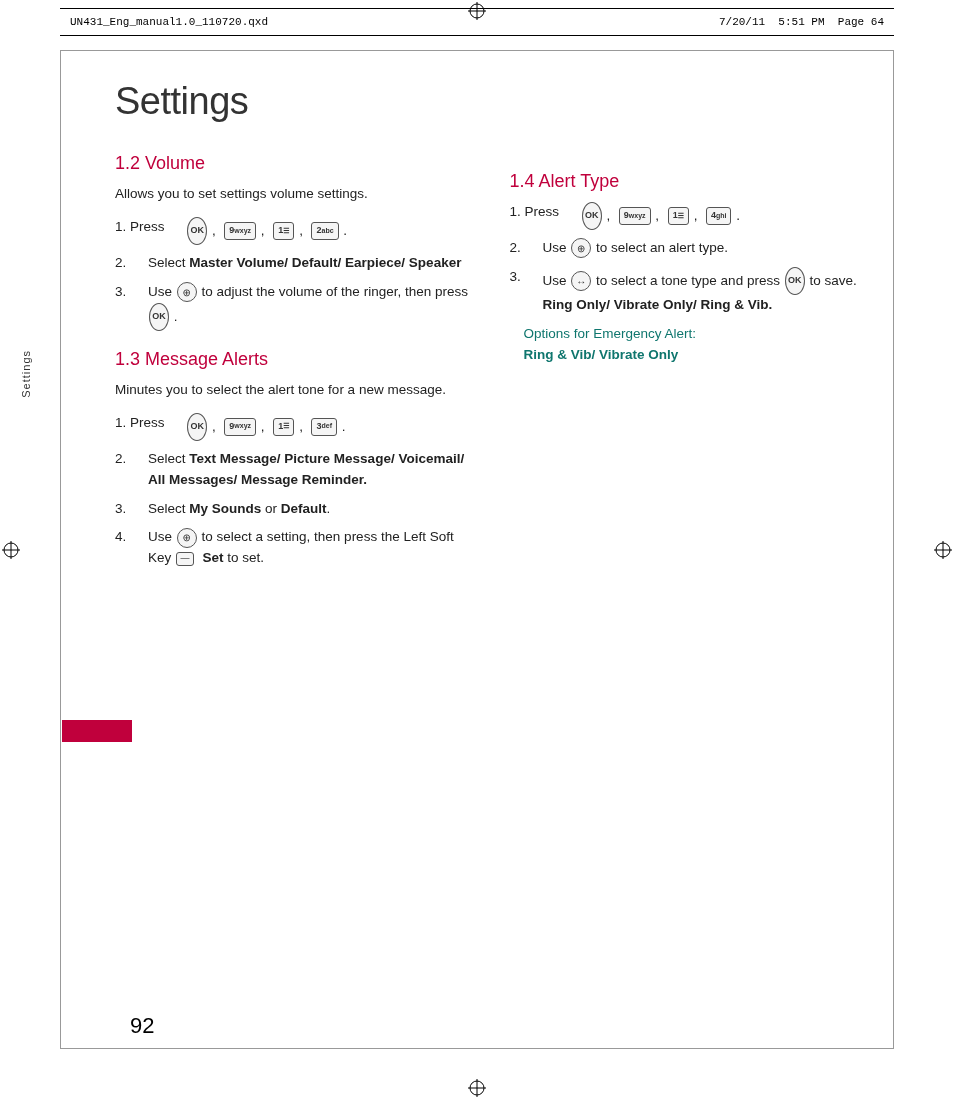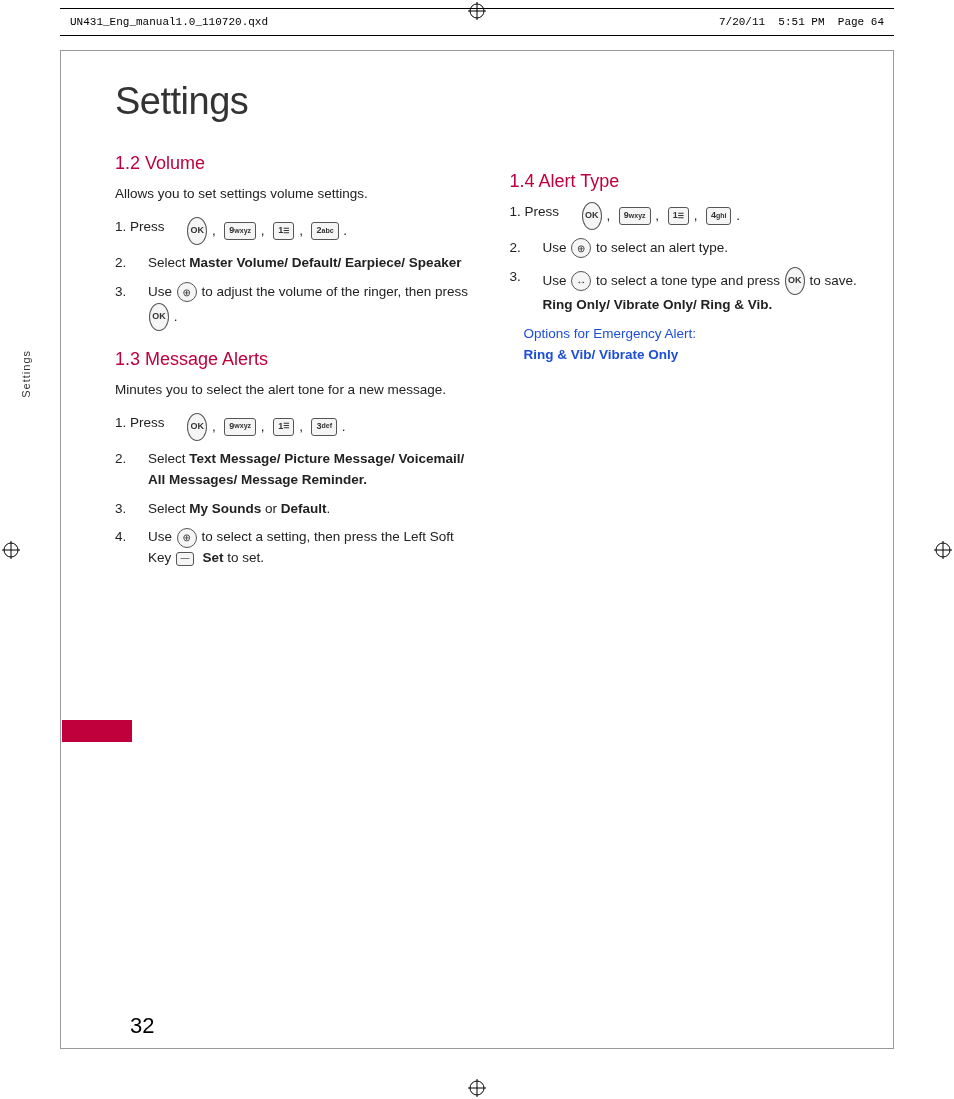--- a/index.html
+++ b/index.html
@@ -268,21 +268,21 @@
       vertical-align: middle;
       margin: 0 1px;
       background: #f5f5f5;
     }
 
     
     .step-indent {
       padding-left: 14px;
       font-size: 13.5px;
       line-height: 1.55;
-      color: #1d4ed8;
+      color: #0f766e;
       font-family: Arial, sans-serif;
       margin-bottom: 8px;
     }
 
     
     .crosshair {
       stroke: #000;
       stroke-width: 1;
       fill: none;
     }
@@ -330,21 +330,21 @@
 
   <div class="margin-left"></div>
   <div class="margin-right"></div>
   <div class="margin-top"></div>
   <div class="margin-bottom"></div>
 
   <div class="sidebar-label">Settings</div>
 
   <div class="red-bookmark"></div>
 
-  <div class="page-number">32</div>
+  <div class="page-number">92</div>
 
   <div class="content">
 
     <div class="page-title">Settings</div>
 
     <div class="two-col">
 
       <div class="col-left">
 
         <div class="section-heading">1.2 Volume</div>

